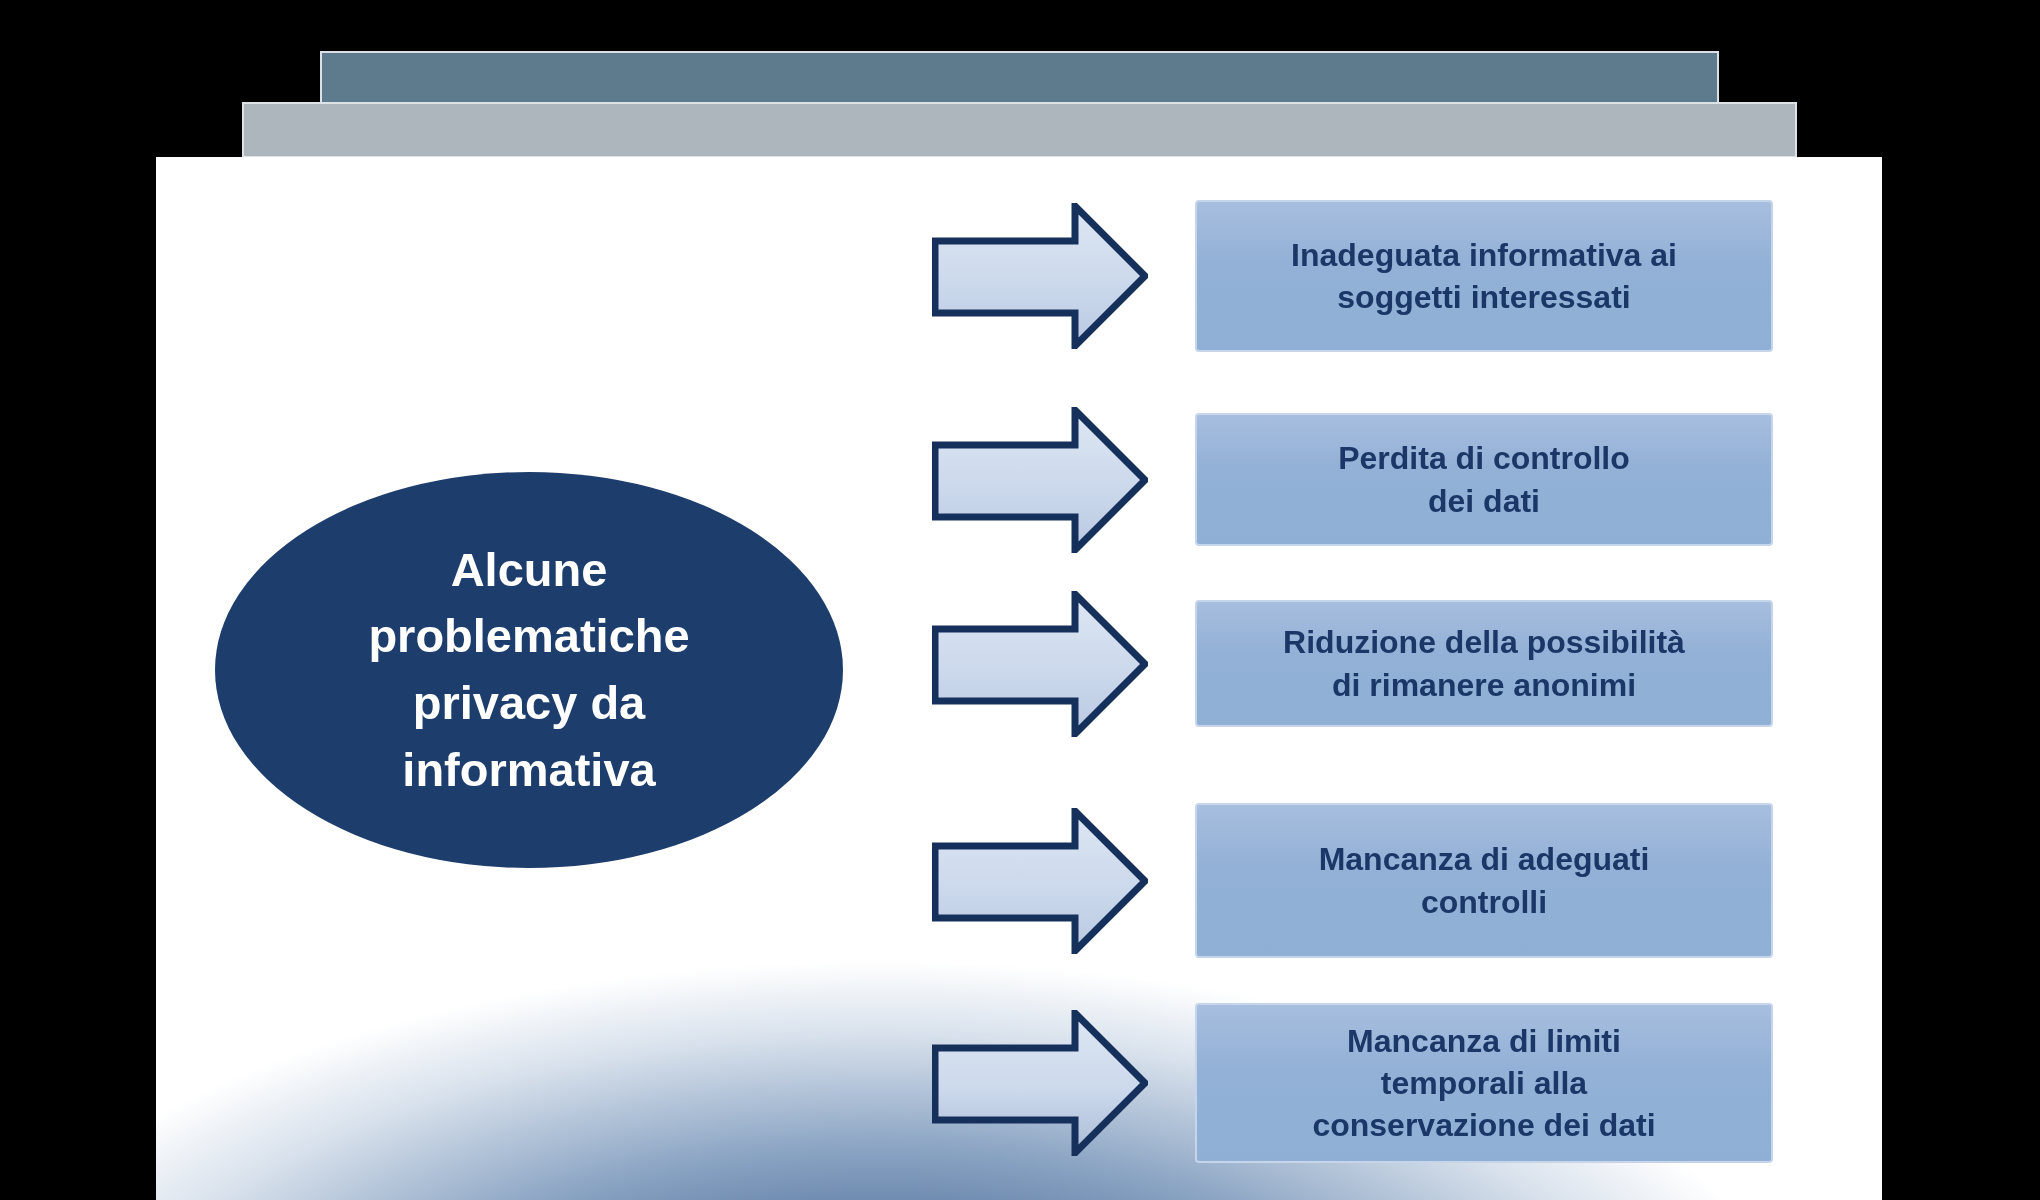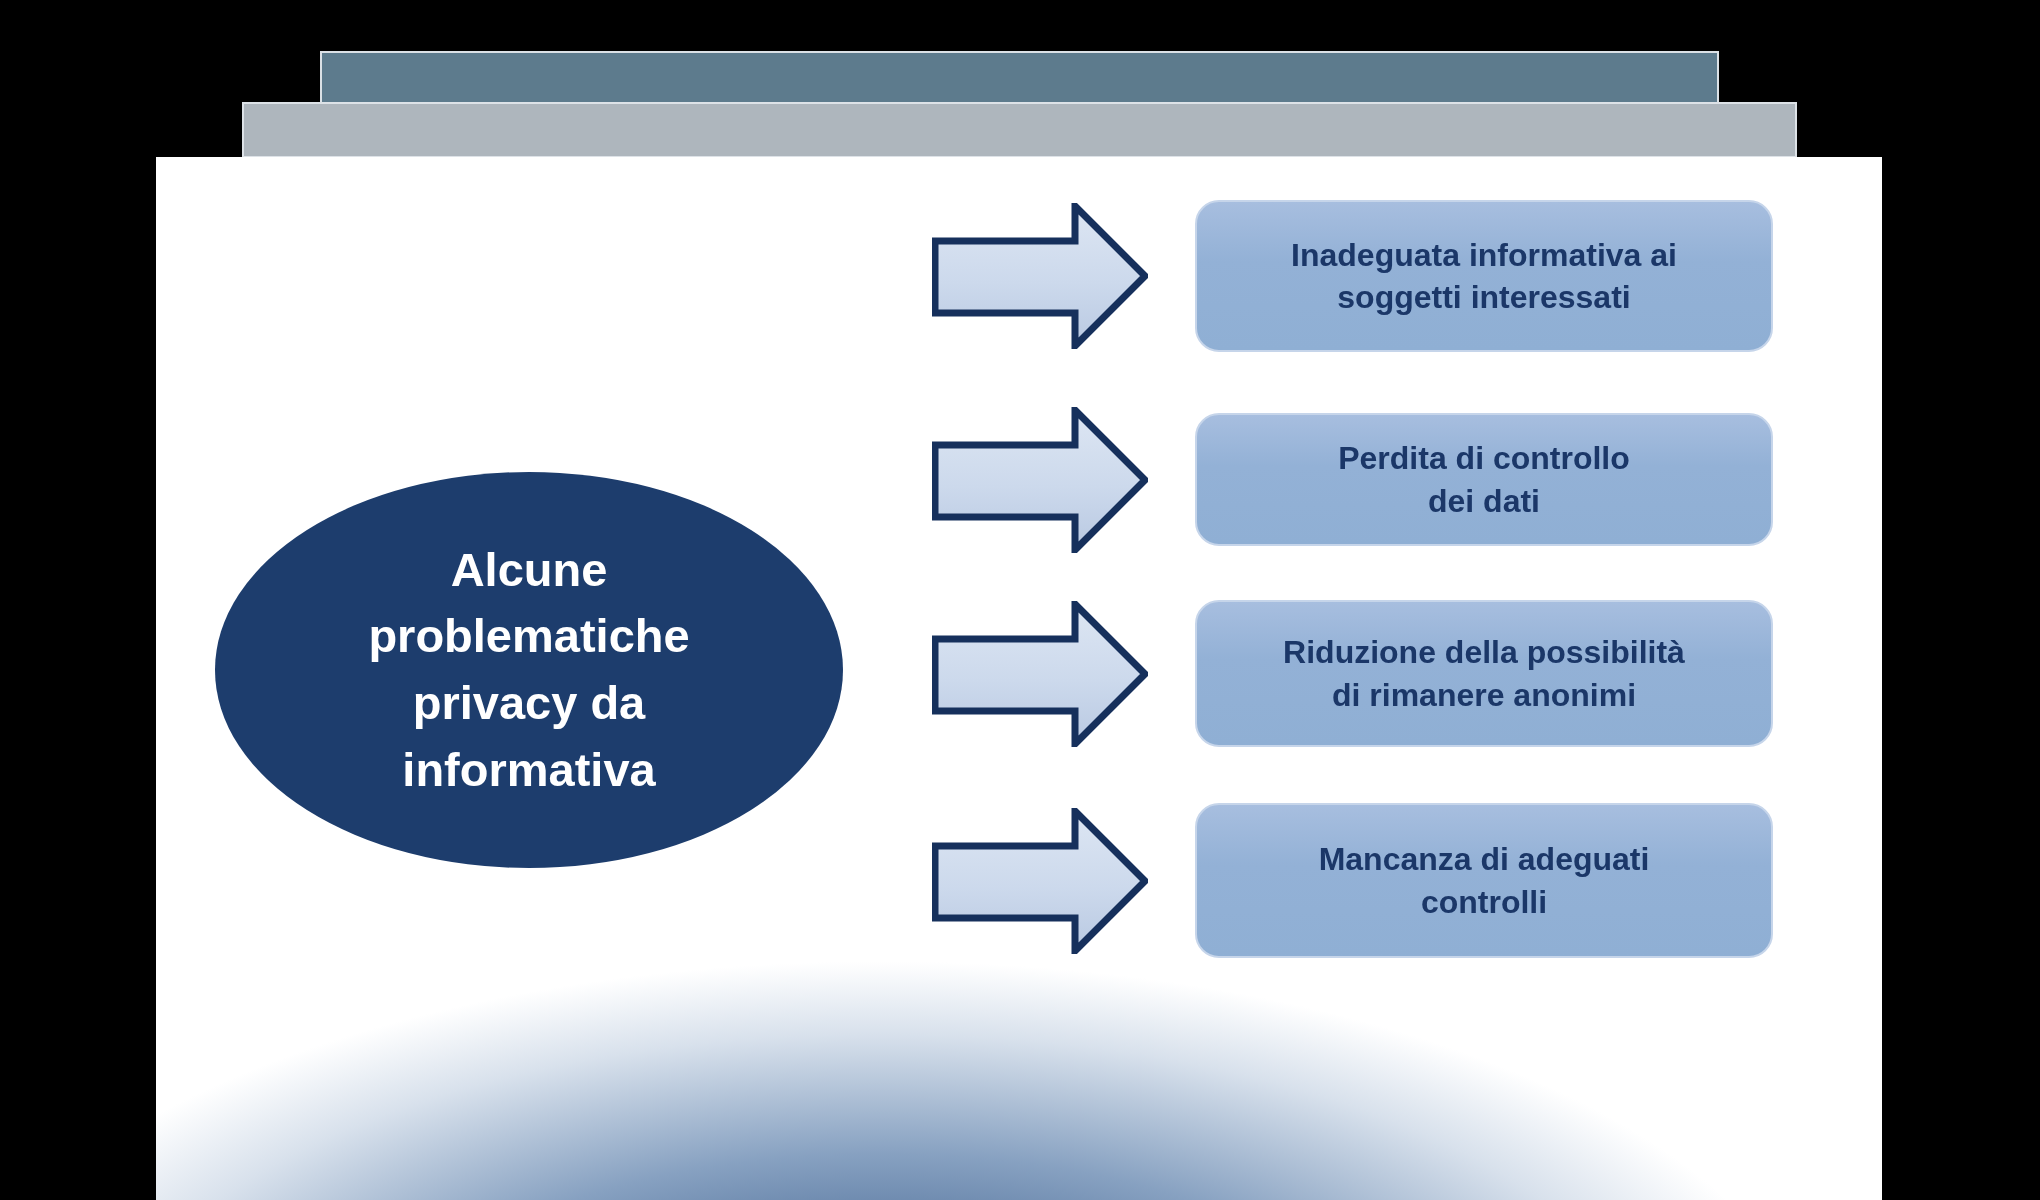--- a/index.html
+++ b/index.html
@@ -21,27 +21,27 @@
     position:absolute;left:59px;top:315px;width:628px;height:396px;
     background:#1d3d6d;border-radius:50%;
     display:flex;align-items:center;justify-content:center;text-align:center;
   }
   .main-ellipse .label{
     color:#ffffff;font-weight:bold;font-size:47px;line-height:1.42;white-space:pre-line;
   }
   .issue-row{position:absolute;left:776px;width:845px;height:152px;}
   .row-1{top:43px;}
   .row-2{top:256px;height:133px;}
-  .row-3{top:443px;height:147px;}
+  .row-3{top:443px;height:127px;}
   .row-4{top:646px;height:155px;padding-left:45px;}
   .row-5{top:846px;height:160px;}
   .arrow{position:absolute;left:0;top:50%;transform:translateY(-50%);}
   .issue-box{
     position:absolute;left:263px;top:0;width:578px;height:100%;
-    box-sizing:border-box;border-radius:24px;
+    box-sizing:border-box;border-radius:4px;
     background:linear-gradient(180deg,#a7bedf 0%,#93b1d6 40%,#8fafd4 100%);
     border:2px solid #c6d5ea;
     display:flex;align-items:center;justify-content:center;text-align:center;
     padding:0 28px;
   }
   .issue-box .label{
     color:#1b3768;font-weight:bold;font-size:32px;line-height:1.32;white-space:pre-line;
   }
 </style>
 </head>
@@ -121,15 +121,32 @@
           </linearGradient>
         </defs>
         <polygon points="0,35 140,35 140,0 210,70 140,140 140,107 0,107" fill="url(#ag4)" stroke="#16305c" stroke-width="7"></polygon>
       </svg>
       <div class="issue-box">
         <span class="label">Mancanza di adeguati
 controlli</span>
       </div>
     </div>
 
+    <div class="issue-row row-5">
+      <svg class="arrow" width="216" height="146" viewBox="-3 -3 216 146">
+        <defs>
+          <linearGradient id="ag5" x1="0" y1="0" x2="0" y2="1">
+            <stop offset="0%" stop-color="#dde6f3"></stop>
+              <stop offset="55%" stop-color="#ccd9ec"></stop>
+              <stop offset="100%" stop-color="#a9bcd6"></stop>
+          </linearGradient>
+        </defs>
+        <polygon points="0,35 140,35 140,0 210,70 140,140 140,107 0,107" fill="url(#ag5)" stroke="#16305c" stroke-width="7"></polygon>
+      </svg>
+      <div class="issue-box">
+        <span class="label">Mancanza di limiti
+temporali alla
+conservazione dei dati</span>
+      </div>
+    </div>
 
   </div>
 </div>
 
 </body></html>

